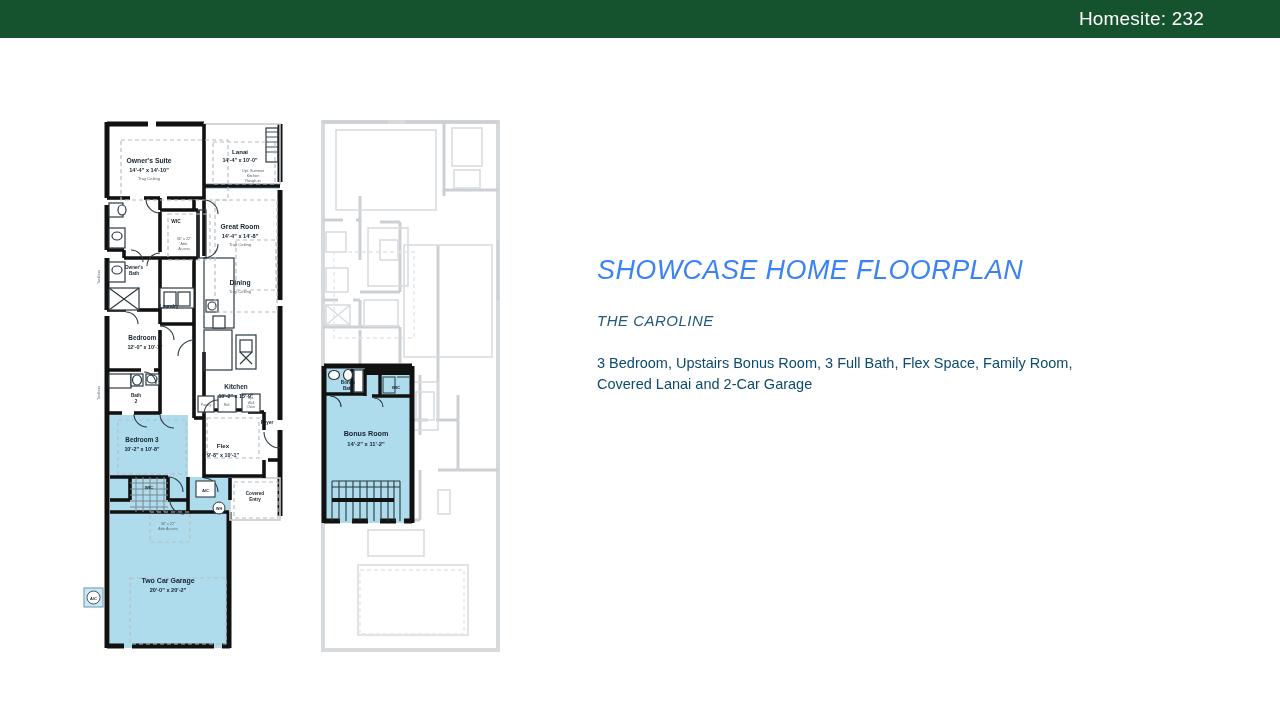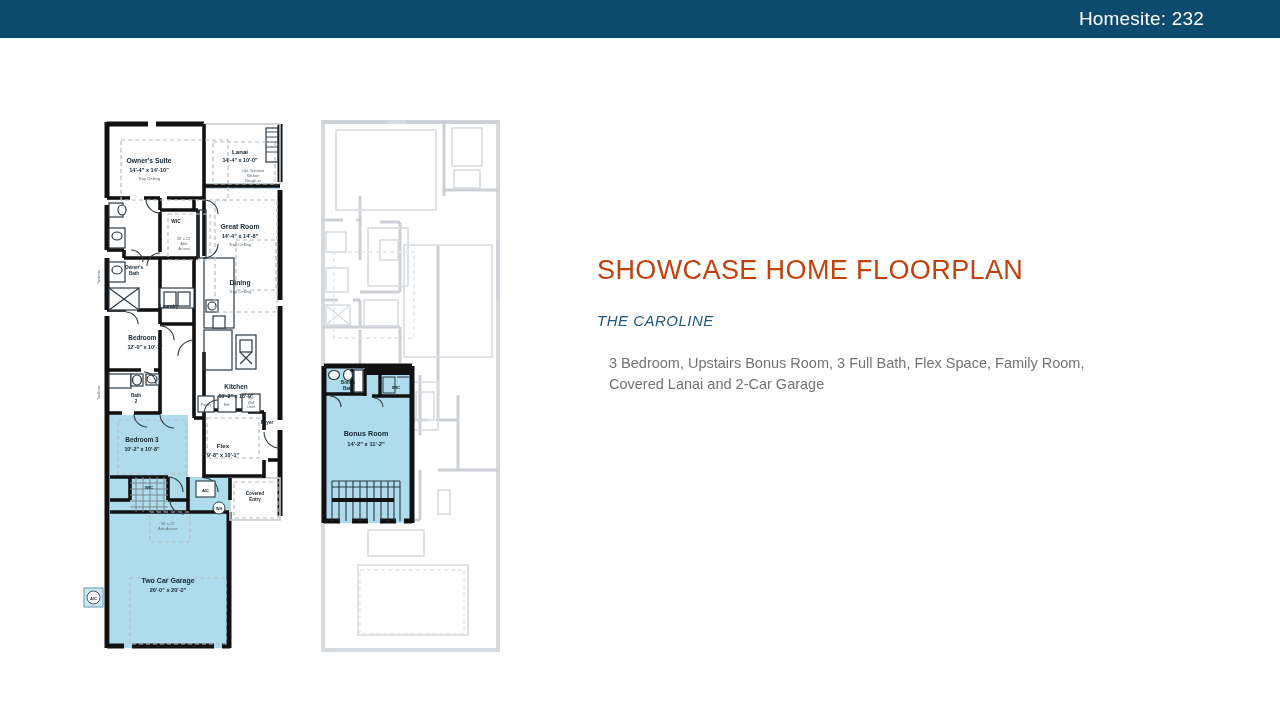--- a/index.html
+++ b/index.html
@@ -7,44 +7,45 @@
   body{
     width:1280px;height:720px;
     background:#ffffff;
     font-family:"Liberation Sans", sans-serif;
     overflow:hidden;
     position:relative;
   }
   
   #header-bar{
     position:absolute;left:0;top:0;width:1280px;height:38px;
-    background:#0c4a6e;
+    background:#14532d;
     display:flex;align-items:center;justify-content:flex-end;
   }
   #homesite-label{
     color:#ffffff;font-size:19px;letter-spacing:.2px;
     padding-right:76px;white-space:nowrap;
   }
   
   #info-panel{
     position:absolute;left:597px;top:256px;width:530px;
   }
   #plan-title{
-    color:#c2410c;font-size:27px;letter-spacing:.4px;
+    color:#3b82f6;font-size:27px;letter-spacing:.4px;
     font-weight:400;line-height:1.1;margin:0 0 26px 0;
     white-space:nowrap;
+    font-style:italic;
   }
   #plan-subtitle{
     color:#22597c;font-size:15px;letter-spacing:.5px;
     margin:0 0 24px 0;
     font-style:italic;
   }
   #plan-description{
-    color:#737373;font-size:14.5px;line-height:1.5;
-    margin:12px;max-width:485px;
+    color:#0c4a6e;font-size:14.5px;line-height:1.5;
+    margin:0;max-width:485px;
   }
   
   #floorplans{
     position:absolute;left:8px;top:0;width:1280px;height:568px;
     pointer-events:none;
   }
   #floorplans svg{display:block;}
   .fp-label{
     font-family:"Liberation Sans", sans-serif;
     fill:#14232e;

